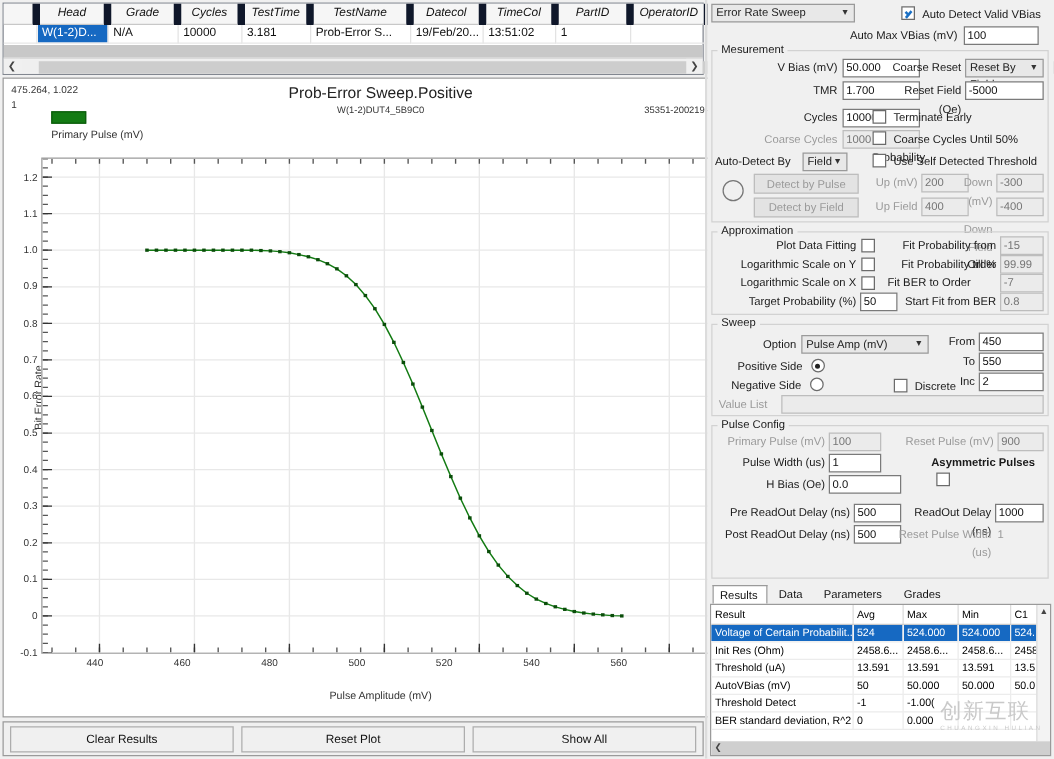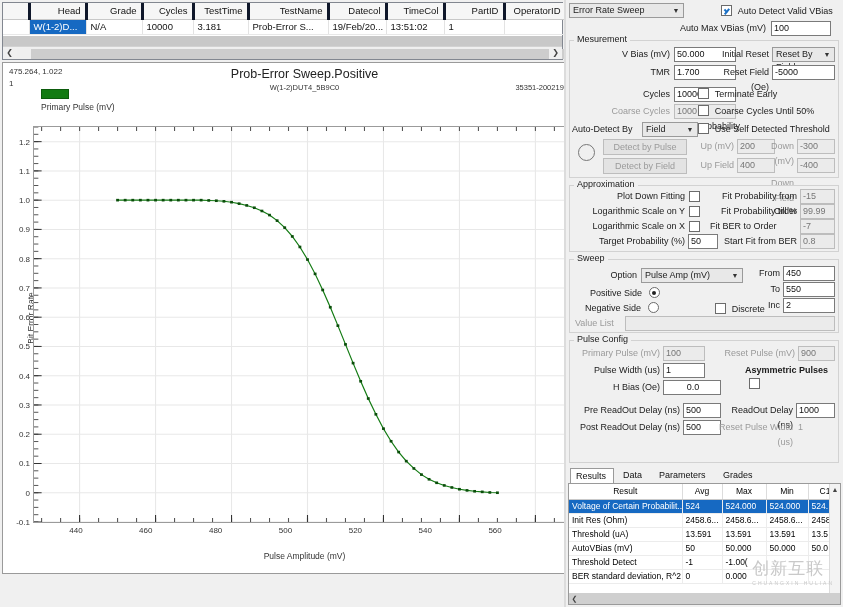--- a/index.html
+++ b/index.html
@@ -15,22 +15,22 @@
   #app { position: relative; width: 843px; height: 607px; background: #f0f0f0; }
 
   
   #left { position: absolute; left: 0; top: 0; width: 565px; height: 607px; background:#f0f0f0; }
 
   
   #grid-wrap { position:absolute; left:2px; top:2px; width:561px; height:58px;
      background:#fff; border:1px solid #828790; }
   table.grid { border-collapse: collapse; width:100%; table-layout:fixed; font-size:9.5px; }
   table.grid th {
-     background:#f6f6f6; border-right:3px solid #0f172a; border-bottom:1px solid #c8c8c8;
-     font-weight:normal; text-align:right; padding:2px 4px; height:16px; color:#111;
+     background:#f6f6f6; border-right:6px solid #0f172a; border-bottom:1px solid #c8c8c8;
+     font-weight:normal; text-align:center; padding:2px 4px; height:16px; color:#111;font-style:italic;
   }
   table.grid td {
      border-right:1px solid #e3e3e3; border-bottom:1px solid #e8e8e8;
      padding:1px 4px; height:15px; color:#111; white-space:nowrap; overflow:hidden;
   }
   table.grid tr.selrow td.selcell { background:#1669c2; color:#fff; }
   .gridband { position:absolute; left:0; right:0; top:33px; height:12px; background:#c8c8c8; }
   .hscroll { position:absolute; left:0; right:0; bottom:0; height:13px; background:#f0f0f0;
      border-top:1px solid #d2d2d2; }
   .hscroll .arrow { position:absolute; top:0; width:13px; height:12px; background:#f0f0f0;
@@ -110,21 +110,21 @@
   #respanel { position:absolute; left:2px; bottom:2px; width:273px; height:137px;
      background:#f0f0f0; }
   #restabs { height:15px; position:relative; }
   #restabs .tab { position:absolute; top:0; height:15px; font-size:9px; line-height:15px;
      padding:0 5px; color:#111; }
   #restabs .tab.active { background:#fff; border:1px solid #9a9a9a; border-bottom:none; }
   #restable-wrap { position:absolute; left:0; top:15px; right:0; bottom:0;
      border:1px solid #9a9a9a; background:#fff; overflow:hidden; }
   table.res { border-collapse:collapse; width:100%; table-layout:fixed; font-size:8.5px; }
   table.res th { background:#fff; border-right:1px solid #dcdcdc; border-bottom:1px solid #c9c9c9;
-     font-weight:normal; text-align:center; padding:1px 3px; height:15px; }
+     font-weight:normal; text-align:left; padding:1px 3px; height:15px; }
   table.res td { border-right:1px solid #ececec; border-bottom:1px solid #ececec;
      padding:1px 3px; height:14px; white-space:nowrap; overflow:hidden; }
   table.res tr.sel td { background:#1669c2; color:#fff; }
   #res-vscroll { position:absolute; right:0; top:0; width:11px; bottom:11px; background:#f3f3f3;
      border-left:1px solid #dcdcdc; }
   #res-vscroll .up { height:11px; text-align:center; font-size:7px; line-height:11px; color:#444; }
   #res-hscroll { position:absolute; left:0; right:0; bottom:0; height:11px; background:#cfcfcf; }
   #res-hscroll .lft { width:11px; height:11px; text-align:center; font-size:7px;
      line-height:11px; color:#444; }
 
@@ -473,20 +473,25 @@
             <rect x="389.9222222222222" y="360.92962962962963" width="2.6" height="2.6" fill="#0a4d0a"></rect>
             <rect x="396.9083333333333" y="362.09999999999997" width="2.6" height="2.6" fill="#0a4d0a"></rect>
             <rect x="403.89444444444445" y="362.97777777777776" width="2.6" height="2.6" fill="#0a4d0a"></rect>
             <rect x="410.88055555555553" y="363.56296296296296" width="2.6" height="2.6" fill="#0a4d0a"></rect>
             <rect x="417.8666666666667" y="364.14814814814815" width="2.6" height="2.6" fill="#0a4d0a"></rect>
             <rect x="424.85277777777776" y="364.44074074074075" width="2.6" height="2.6" fill="#0a4d0a"></rect>
           </svg>
       <div class="ytick" style="top: 14.6296px;">1.2</div><div class="ytick" style="top: 43.8889px;">1.1</div><div class="ytick" style="top: 73.1481px;">1.0</div><div class="ytick" style="top: 102.407px;">0.9</div><div class="ytick" style="top: 131.667px;">0.8</div><div class="ytick" style="top: 160.926px;">0.7</div><div class="ytick" style="top: 190.185px;">0.6</div><div class="ytick" style="top: 219.444px;">0.5</div><div class="ytick" style="top: 248.704px;">0.4</div><div class="ytick" style="top: 277.963px;">0.3</div><div class="ytick" style="top: 307.222px;">0.2</div><div class="ytick" style="top: 336.481px;">0.1</div><div class="ytick" style="top: 365.741px;">0</div><div class="ytick" style="top: 395px;">-0.1</div><div class="xtick" style="left: 41.9167px;">440</div><div class="xtick" style="left: 111.778px;">460</div><div class="xtick" style="left: 181.639px;">480</div><div class="xtick" style="left: 251.5px;">500</div><div class="xtick" style="left: 321.361px;">520</div><div class="xtick" style="left: 391.222px;">540</div><div class="xtick" style="left: 461.083px;">560</div></div>
     </div>
 
+    <div id="btnbar">
+      <button>Clear Results</button>
+      <button>Reset Plot</button>
+      <button>Show All</button>
+    </div>
   </div>
 
   <div class="vsep" style="left:564px"></div>
 
   <div id="right">
 
     <div class="combo" style="position:absolute;left:3px;top:3px;width:115px;">
       <span>Error Rate Sweep</span>
       <span class="arw">▼</span>
     </div>
@@ -507,26 +512,26 @@
       <div class="lbl" style="position:absolute;left:10px;top:24px;width:90px;text-align:right">TMR</div>
       <div class="inp" style="position:absolute;left:104px;top:24px;width:62px;">1.700</div>
 
       <div class="lbl" style="position:absolute;left:10px;top:46px;width:90px;text-align:right">Cycles</div>
       <div class="inp" style="position:absolute;left:104px;top:46px;width:62px;">10000</div>
 
       <div class="lbl dis" style="position:absolute;left:10px;top:63px;width:90px;text-align:right">Coarse Cycles</div>
       <div class="inp dis" style="position:absolute;left:104px;top:63px;width:62px;">1000</div>
 
       <div class="lbl" style="position:absolute;left:2px;top:81px;width:70px;text-align:left">Auto-Detect By</div>
-      <div class="combo" style="position:absolute;left:72px;top:81px;width:56px;">
+      <div class="combo" style="position:absolute;left:72px;top:81px;width:36px;">
         <span>Field</span>
         <span class="arw">▼</span>
       </div>
 
-      <div class="lbl" style="position:absolute;left:141px;top:6px;width:58px;text-align:right">Initial Reset</div>
+      <div class="lbl" style="position:absolute;left:141px;top:6px;width:58px;text-align:right">Coarse Reset</div>
       <div class="combo" style="position:absolute;left:202px;top:6px;width:63px;">
         <span>Reset By Field</span>
         <span class="arw">▼</span>
       </div>
 
       <div class="lbl" style="position:absolute;left:134px;top:24px;width:65px;text-align:right">Reset Field (Oe)</div>
       <div class="inp" style="position:absolute;left:202px;top:24px;width:63px;">-5000</div>
 
       <div style="position:absolute;left:128px;top:46px;">
         <span class="cb"></span>
@@ -552,21 +557,21 @@
 
       <div class="lbl dis" style="position:absolute;left:196px;top:98px;width:28px;text-align:right">Down (mV)</div>
       <div class="inp dis" style="position:absolute;left:227px;top:98px;width:38px;">-300</div>
       <div class="lbl dis" style="position:absolute;left:196px;top:135px;width:28px;text-align:right">Down Field</div>
       <div class="inp dis" style="position:absolute;left:227px;top:117px;width:38px;">-400</div>
     </div>
 
     <div class="grp" style="left:3px;top:185px;width:270px;height:67px;">
       <div class="cap">Approximation</div>
 
-      <div class="lbl" style="position:absolute;left:10px;top:3px;width:105px;text-align:right">Plot Down Fitting</div>
+      <div class="lbl" style="position:absolute;left:10px;top:3px;width:105px;text-align:right">Plot Data Fitting</div>
       <span class="cb" style="position:absolute;left:119px;top:5px;"></span>
 
       <div class="lbl" style="position:absolute;left:10px;top:18px;width:105px;text-align:right">Logarithmic Scale on Y</div>
       <span class="cb" style="position:absolute;left:119px;top:20px;"></span>
 
       <div class="lbl" style="position:absolute;left:10px;top:33px;width:105px;text-align:right">Logarithmic Scale on X</div>
       <span class="cb" style="position:absolute;left:119px;top:35px;"></span>
 
       <div class="lbl" style="position:absolute;left:10px;top:48px;width:105px;text-align:right">Target Probability (%)</div>
       <div class="inp" style="position:absolute;left:118px;top:48px;width:30px;">50</div>
@@ -628,21 +633,21 @@
 
       <div class="lbl" style="position:absolute;left:5px;top:22px;width:85px;text-align:right">Pulse Width (us)</div>
       <div class="inp" style="position:absolute;left:93px;top:22px;width:42px;">1</div>
 
       <div style="position:absolute;left:175px;top:22px;font-weight:bold;">
         <span class="lbl">Asymmetric Pulses</span>
         <span class="cb" style="margin-left:4px"></span>
       </div>
 
       <div class="lbl" style="position:absolute;left:5px;top:39px;width:85px;text-align:right">H Bias (Oe)</div>
-      <div class="inp" style="position:absolute;left:93px;top:39px;width:58px;text-align:center;">0.0</div>
+      <div class="inp" style="position:absolute;left:93px;top:39px;width:58px;">0.0</div>
 
       <div class="lbl" style="position:absolute;left:2px;top:62px;width:108px;text-align:right">Pre ReadOut Delay (ns)</div>
       <div class="inp" style="position:absolute;left:113px;top:62px;width:38px;">500</div>
 
       <div class="lbl" style="position:absolute;left:2px;top:79px;width:108px;text-align:right">Post ReadOut Delay (ns)</div>
       <div class="inp" style="position:absolute;left:113px;top:79px;width:38px;">500</div>
 
       <div class="lbl" style="position:absolute;left:155px;top:62px;width:68px;text-align:right">ReadOut Delay (ns)</div>
       <div class="inp" style="position:absolute;left:226px;top:62px;width:39px;">1000</div>
 

